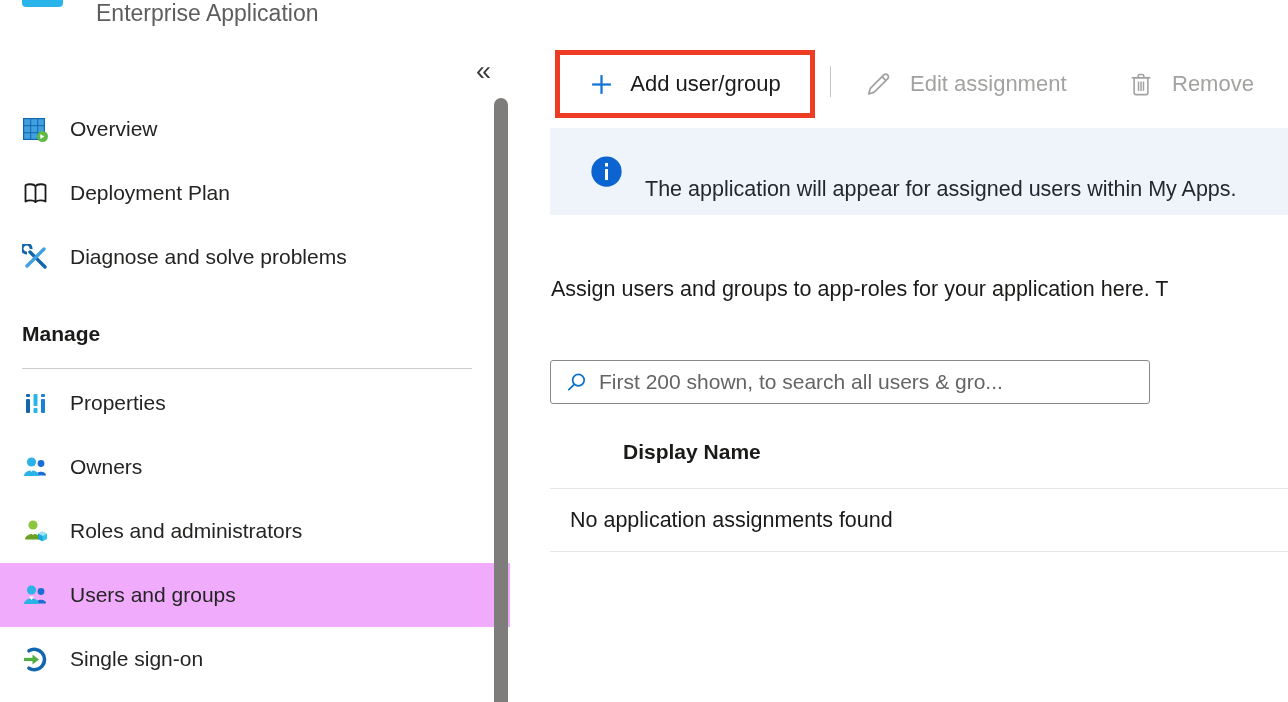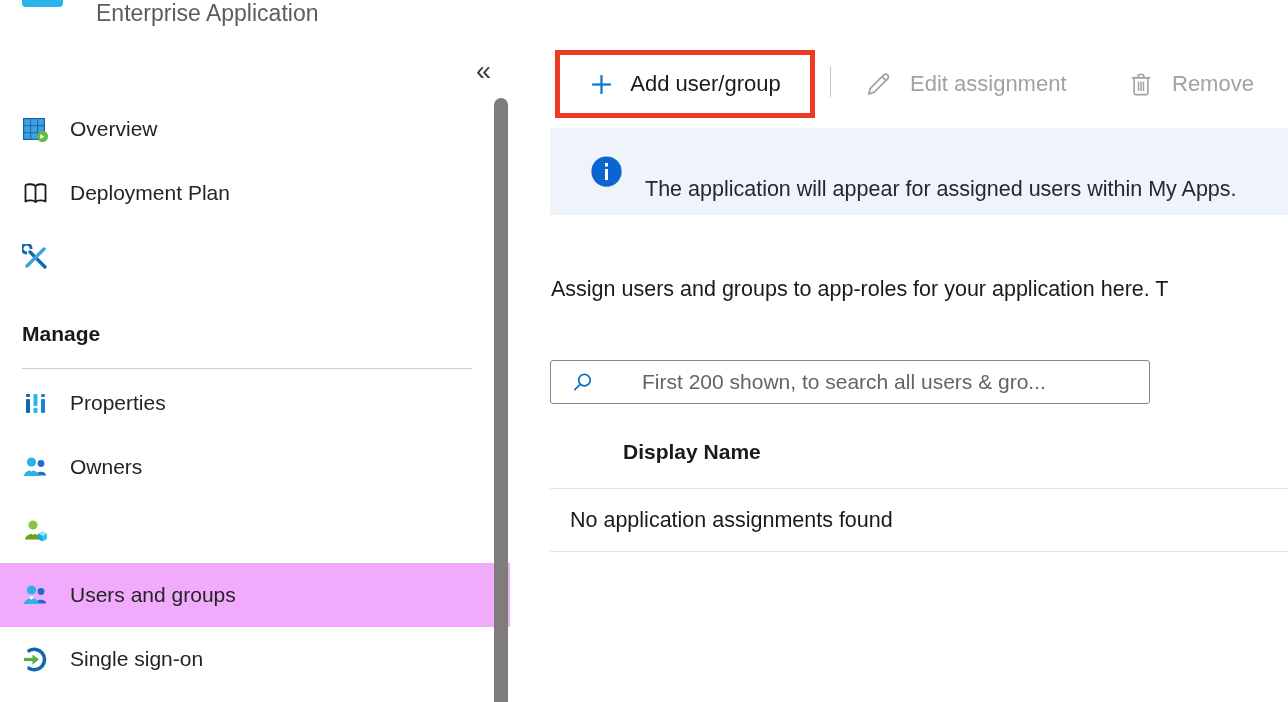--- a/index.html
+++ b/index.html
@@ -66,21 +66,21 @@
   .banner .btxt { font-size:21.5px; color:#24272e; margin-left:22px; white-space:nowrap;margin-top:36px; }
 
   
   .descr {
     position:absolute; left:551px; top:277px; width:737px; height:30px;
     font-size:21.5px; color:#1b1a19; white-space:nowrap; overflow:hidden;
   }
   .searchbox {
     position:absolute; left:550px; top:360px; width:600px; height:44px;
     border:1px solid #8a8886; border-radius:3px; background:#fff;
-    display:flex; align-items:center; padding-left:20px;gap:37px;
+    display:flex; align-items:center; padding-left:14px;
   }
   .searchbox .sic { flex:0 0 23px; width:23px; height:23px; }
   .searchbox input {
     border:none; outline:none; flex:1; margin-left:11px; font-size:21px;
     font-family:"Liberation Sans", sans-serif; color:#323130; background:transparent;
     min-width:0;
   }
   .searchbox input::placeholder { color:#666463; opacity:1; }
   .col-hdr {
     position:absolute; left:623px; top:440px; font-size:21px; font-weight:700;
@@ -129,20 +129,21 @@
     </svg>
     <span class="lbl">Deployment Plan</span>
   </div>
 
   <div class="nav-item" style="top:225px">
     <svg class="ic" viewBox="0 0 27 27">
       <line x1="8" y1="8" x2="23" y2="23" stroke="#1266ad" stroke-width="3.4" stroke-linecap="round"></line>
       <path d="M9 5 A4.5 4.5 0 1 0 5 9" fill="none" stroke="#1266ad" stroke-width="3"></path>
       <line x1="22" y1="5" x2="5" y2="22" stroke="#41a1e0" stroke-width="3.4" stroke-linecap="round"></line>
     </svg>
+    <span class="lbl">Diagnose and solve problems</span>
   </div>
 
   <div class="section-hdr">Manage</div>
   <div class="section-div"></div>
 
   <div class="nav-item" style="top:371px">
     <svg class="ic" viewBox="0 0 27 27">
       <rect x="4" y="9" width="4" height="14" rx="1" fill="#1266ad"></rect>
       <rect x="4" y="4" width="4" height="3" rx="1" fill="#1266ad"></rect>
       <rect x="11.5" y="4" width="4" height="12" rx="1" fill="#29b5ea"></rect>
@@ -168,20 +169,21 @@
     <svg class="ic" viewBox="0 0 27 27">
       <circle cx="11" cy="7" r="4.6" fill="#8cc63f"></circle>
       <path d="M3 21.5 C3 14, 19 14, 19 21.5 Z" fill="#6aa121"></path>
       <path d="M8.5 13.8 L11 17.3 L13.5 13.8 Z" fill="#fff"></path>
       <g>
         <polygon points="20.5,13.5 25,15.7 25,21 20.5,23.2 16,21 16,15.7" fill="#35c3e8"></polygon>
         <polygon points="20.5,13.5 25,15.7 20.5,17.9 16,15.7" fill="#9fe3f6"></polygon>
         <polygon points="20.5,17.9 20.5,23.2 16,21 16,15.7" fill="#1da5d4"></polygon>
       </g>
     </svg>
+    <span class="lbl">Roles and administrators</span>
   </div>
 
   <div class="nav-item selected" style="top:563px">
     <svg class="ic" viewBox="0 0 27 27">
       <circle cx="19" cy="9.5" r="3.4" fill="#1b6fd4"></circle>
       <path d="M14 21.5 C14 16.5, 24 16.5, 24 21.5 Z" fill="#1b6fd4"></path>
       <circle cx="9.5" cy="8" r="4.6" fill="#2bb3e8"></circle>
       <path d="M2 22 C2 14.5, 17 14.5, 17 22 Z" fill="#2bb3e8"></path>
       <path d="M7 14.5 L9.5 18 L12 14.5 Z" fill="#fff"></path>
     </svg>

